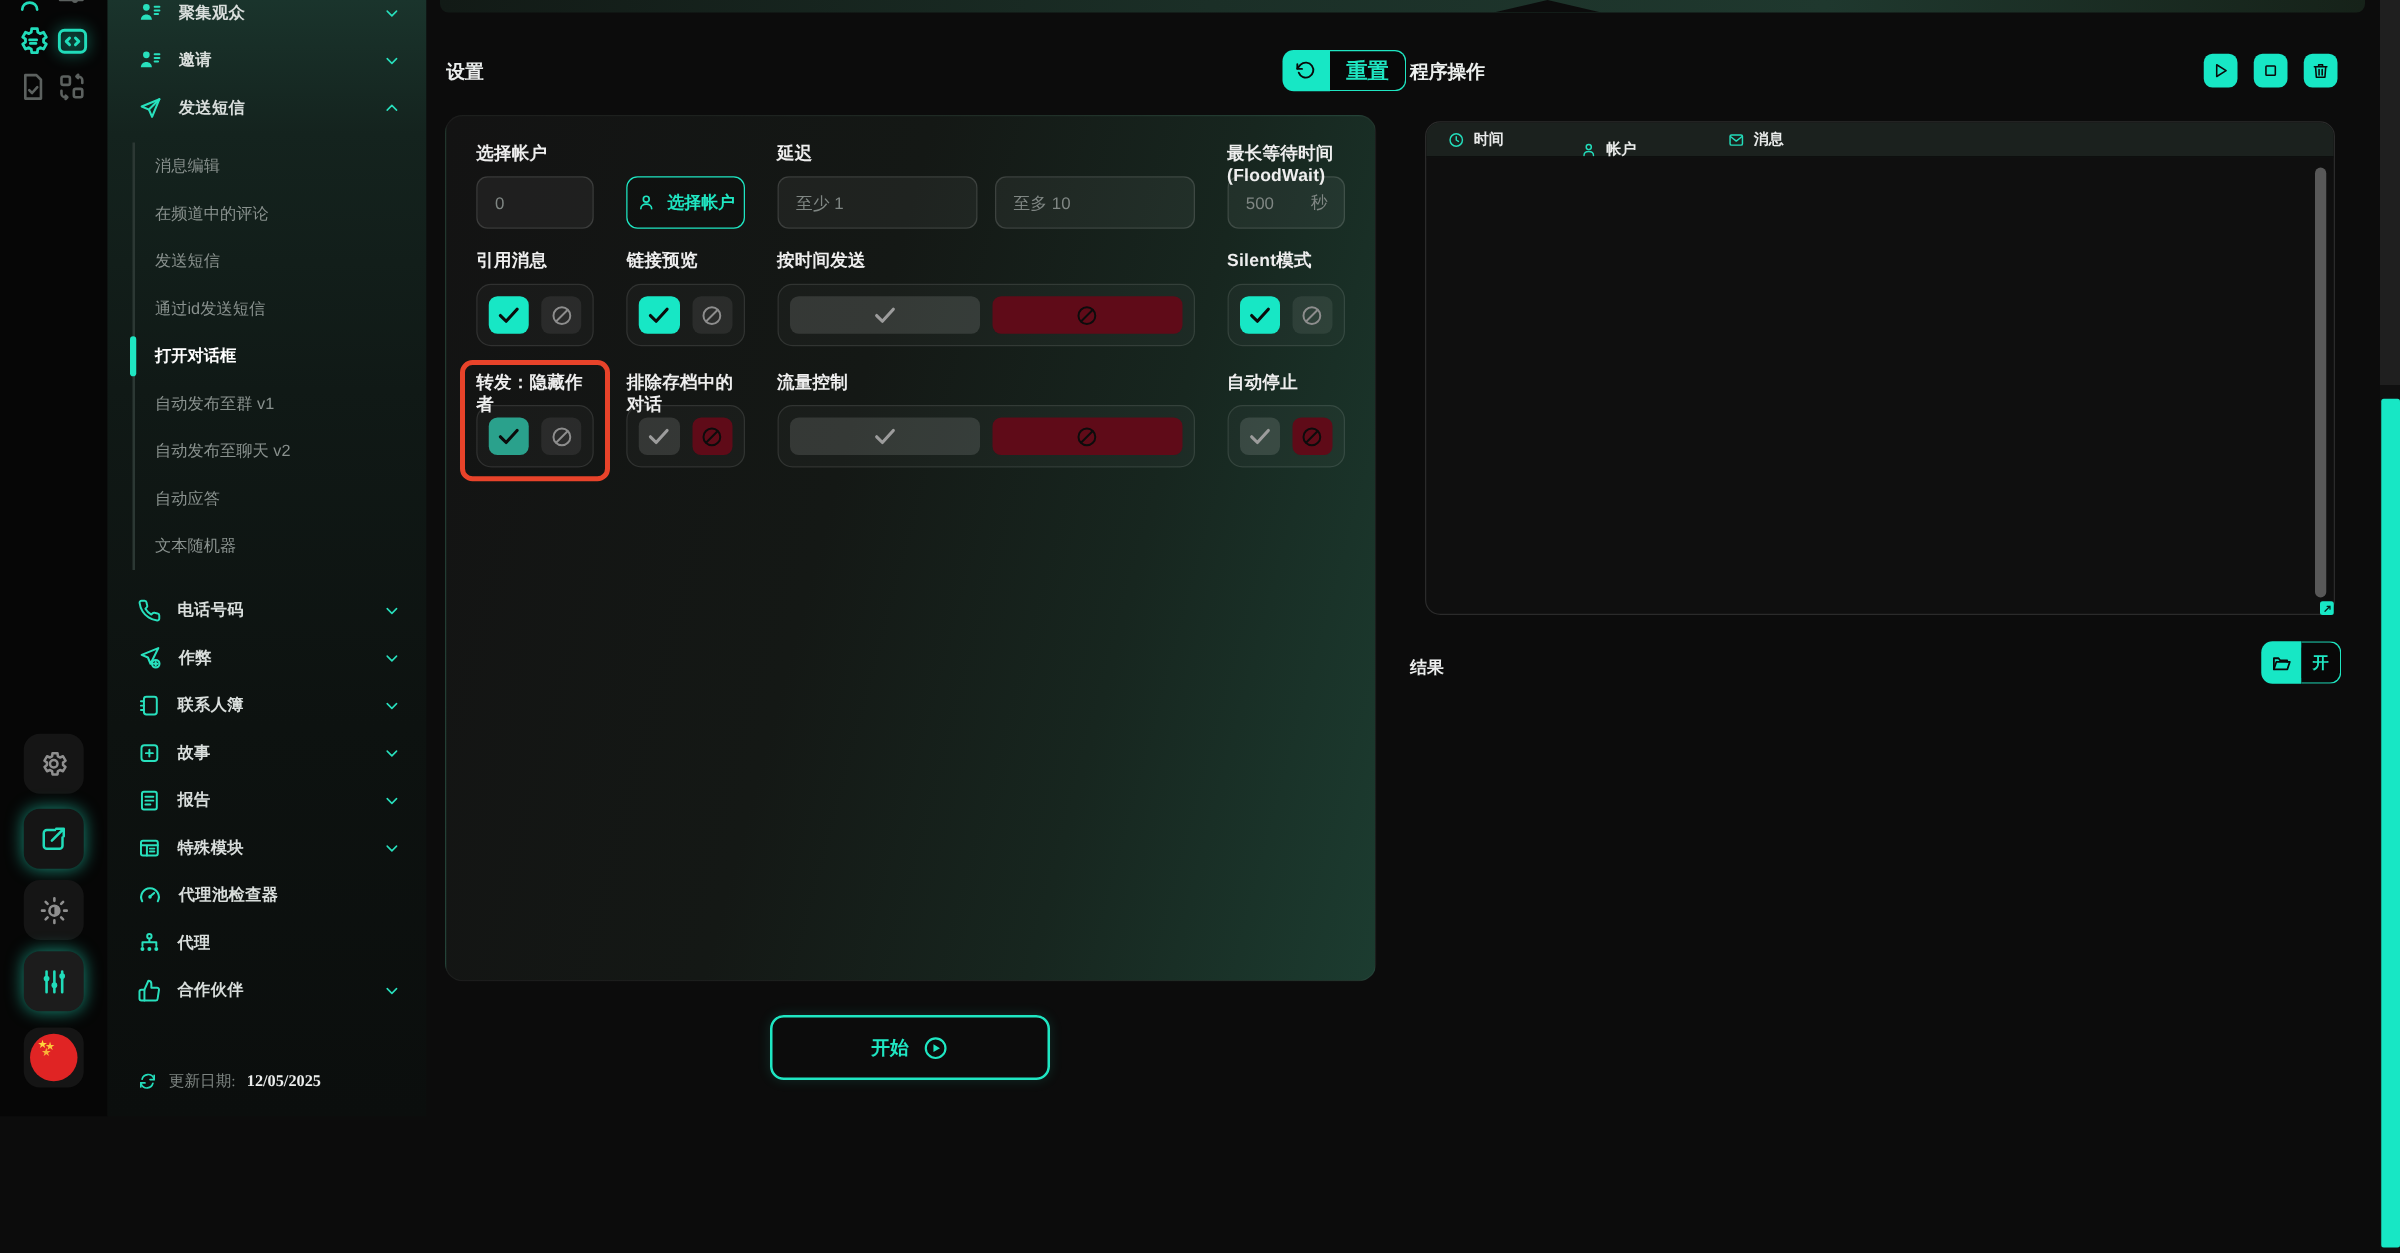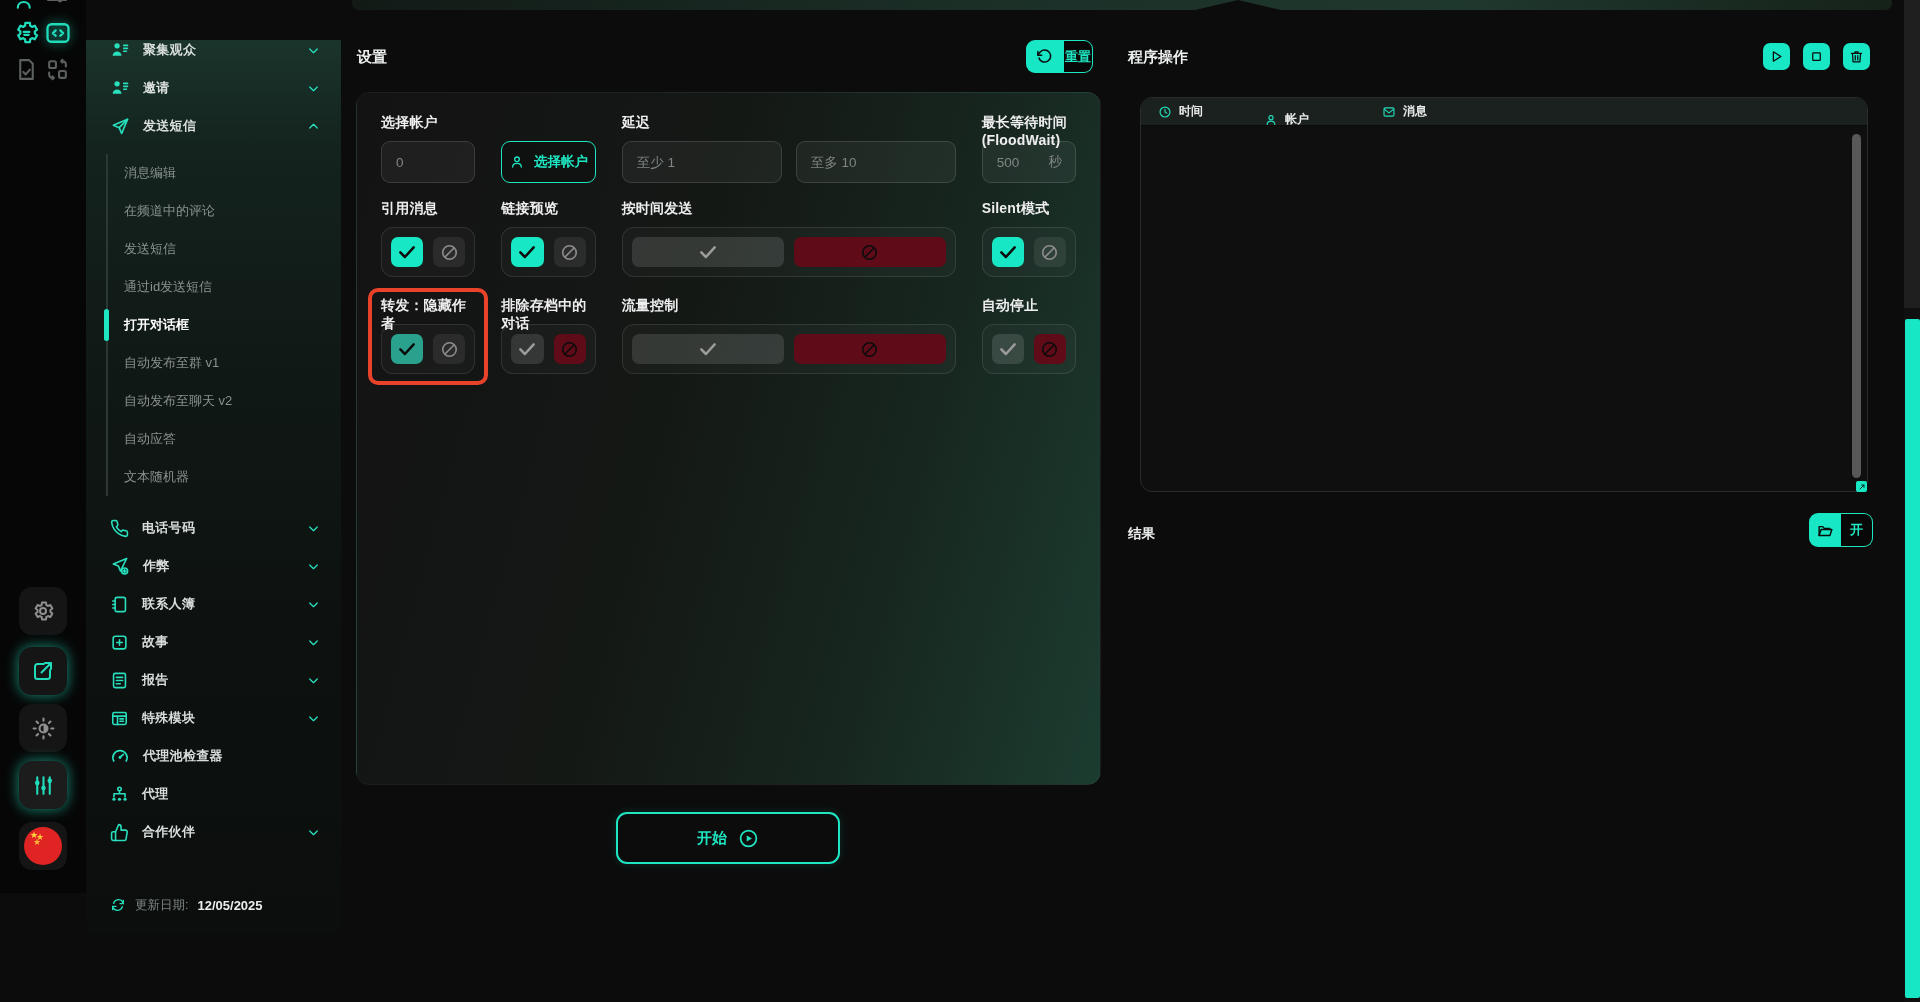--- a/index.html
+++ b/index.html
@@ -28,54 +28,53 @@
   #avatar-btn { position:absolute; left:19px; top:822px; width:48px; height:48px; border-radius:13px;
     background:#151515; display:flex; align-items:center; justify-content:center; }
   #avatar-flag { width:38px; height:38px; border-radius:50%; background:#e02424; position:relative; }
   #avatar-flag::after { content:"★"; position:absolute; left:6px; top:3px; font-size:9px; color:#ffd83d;
     text-shadow:6px 2px 0 rgba(255,216,61,.9), 3px 7px 0 rgba(255,216,61,.8); }
 
   
   #sidebar { position:absolute; left:86px; top:0; width:255px; height:893px; overflow:hidden;
     background:linear-gradient(180deg,#1a342c 0%, #14231e 10%, #10191633%, #0d1210 60%, #0b0e0d 100%);
     background:linear-gradient(180deg,#1a342c 0%, #14231e 12%, #101916 35%, #0d1210 65%, #0b0e0d 100%);
-    margin-top:40px;
   }
   .nav { position:absolute; left:0; top:-9px; width:100%; }
   .nav-item { height:38px; display:flex; align-items:center; padding:0 20px 0 24px; gap:13px; cursor:pointer; }
   .nav-item .nlabel { font-size:13px; font-weight:700; color:#d9dedc; letter-spacing:.3px; }
   .nav-item .nicon { color:#28e0bd; flex:0 0 auto; }
   .nav-item .chev { margin-left:auto; color:#28e0bd; }
   .chev.up svg { transform:rotate(180deg); }
   .submenu { margin:9px 0 13px 20px; border-left:2px solid #2c3834; }
   .sub-item { height:38px; display:flex; align-items:center; padding-left:16px; font-size:13px;
     color:#89918e; cursor:pointer; position:relative; }
   .sub-item.active { color:#ffffff; font-weight:700; }
   .sub-item.active::before { content:""; position:absolute; left:-4px; top:3px; width:5px; height:32px;
     background:#1fe6c2; border-radius:3px; }
   #sidebar-update { position:absolute; left:0; top:846px; width:100%; height:38px; display:flex;
-    align-items:center; padding:0 24px; gap:9px; }
+    align-items:center; padding:0 24px; gap:9px;font-family:Liberation Serif, serif; }
   #sidebar-update .uicon { color:#23dcba; }
   #sidebar-update .ulabel { font-size:12.5px; color:#7d8481; }
   #sidebar-update .udate { font-size:13px; font-weight:700; color:#eceeed; }
 
   
   #top-strip { position:absolute; left:352px; top:0; width:1540px; height:10px;
     background:linear-gradient(90deg,#121a16 0%, #1b2f27 40%, #1f382e 72%, #162219 100%);
     border-radius:0 0 7px 7px; }
   #top-strip .notch { position:absolute; left:843px; top:0; width:86px; height:10px; background:#0c0c0c;
     clip-path:polygon(50% 0%, 0% 100%, 100% 100%); }
 
   
   #settings-title { position:absolute; left:357px; top:48px; font-size:15px; font-weight:700; color:#ecefee; }
   #reset-btn { position:absolute; left:1026px; top:40px; height:33px; display:flex; cursor:pointer; }
   #reset-btn .seg-ic { width:38px; border-radius:9px 0 0 9px; background:#17e7c5; color:#0a0a0a;
     display:flex; align-items:center; justify-content:center; }
   #reset-btn .seg-tx { border:1.5px solid #1fe6c2; border-left:none; border-radius:0 9px 9px 0;
-    padding:0 1px; display:flex; align-items:center; color:#1fe6c2; font-size:13px; font-weight:700;
+    padding:0 13px; display:flex; align-items:center; color:#1fe6c2; font-size:17px; font-weight:700;
     background:rgba(0,0,0,.3); }
 
   #card { position:absolute; left:356px; top:92px; width:745px; height:693px; border-radius:14px;
     padding:21px 24px; border:1px solid rgba(255,255,255,.04);
     background:linear-gradient(105deg,#131313 0%, #141815 42%, #17261f 70%, #1c3c30 100%); }
   .grid2 { display:grid; grid-template-columns:1fr 1fr 1fr 1fr; column-gap:26px; }
   .lbl { font-size:14px; font-weight:700; color:#eeeeee; height:19px; margin-bottom:8px; letter-spacing:.2px; }
   .lbl.ghost { visibility:hidden; }
   .row-gap { margin-bottom:17px; }
   .inp { width:100%; height:42px; background:rgba(255,255,255,.05); border:1px solid rgba(255,255,255,.13);

